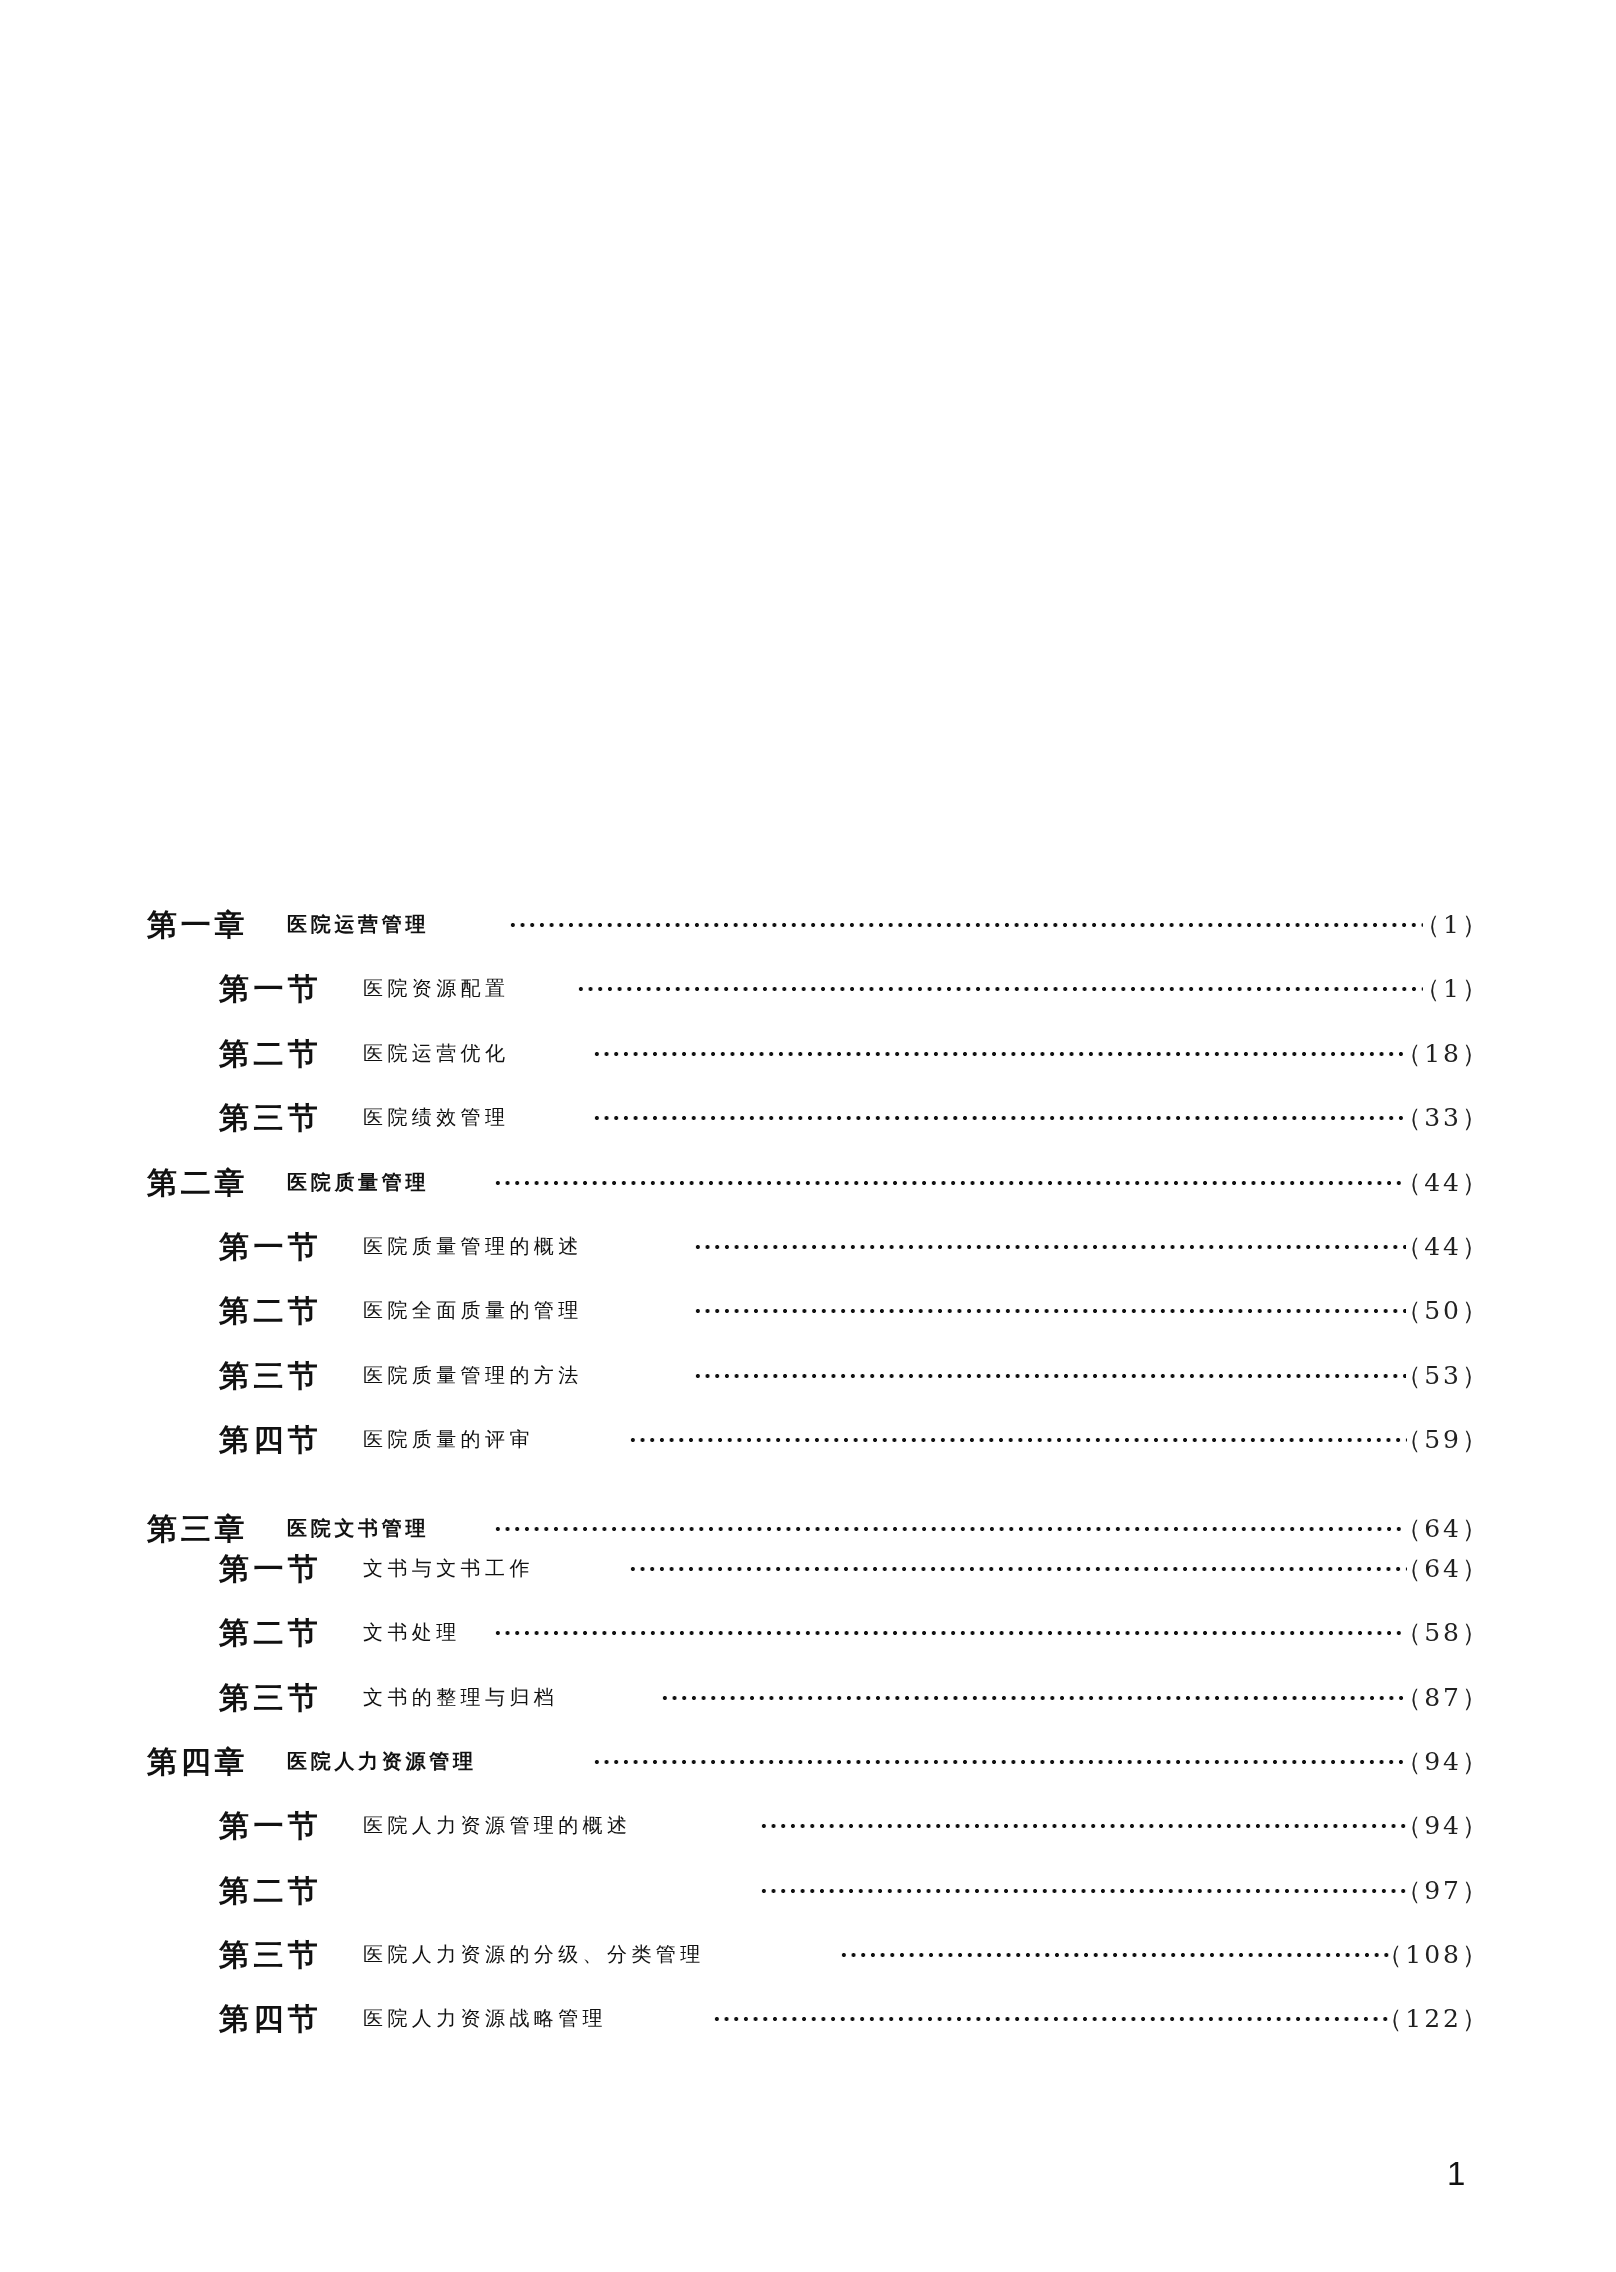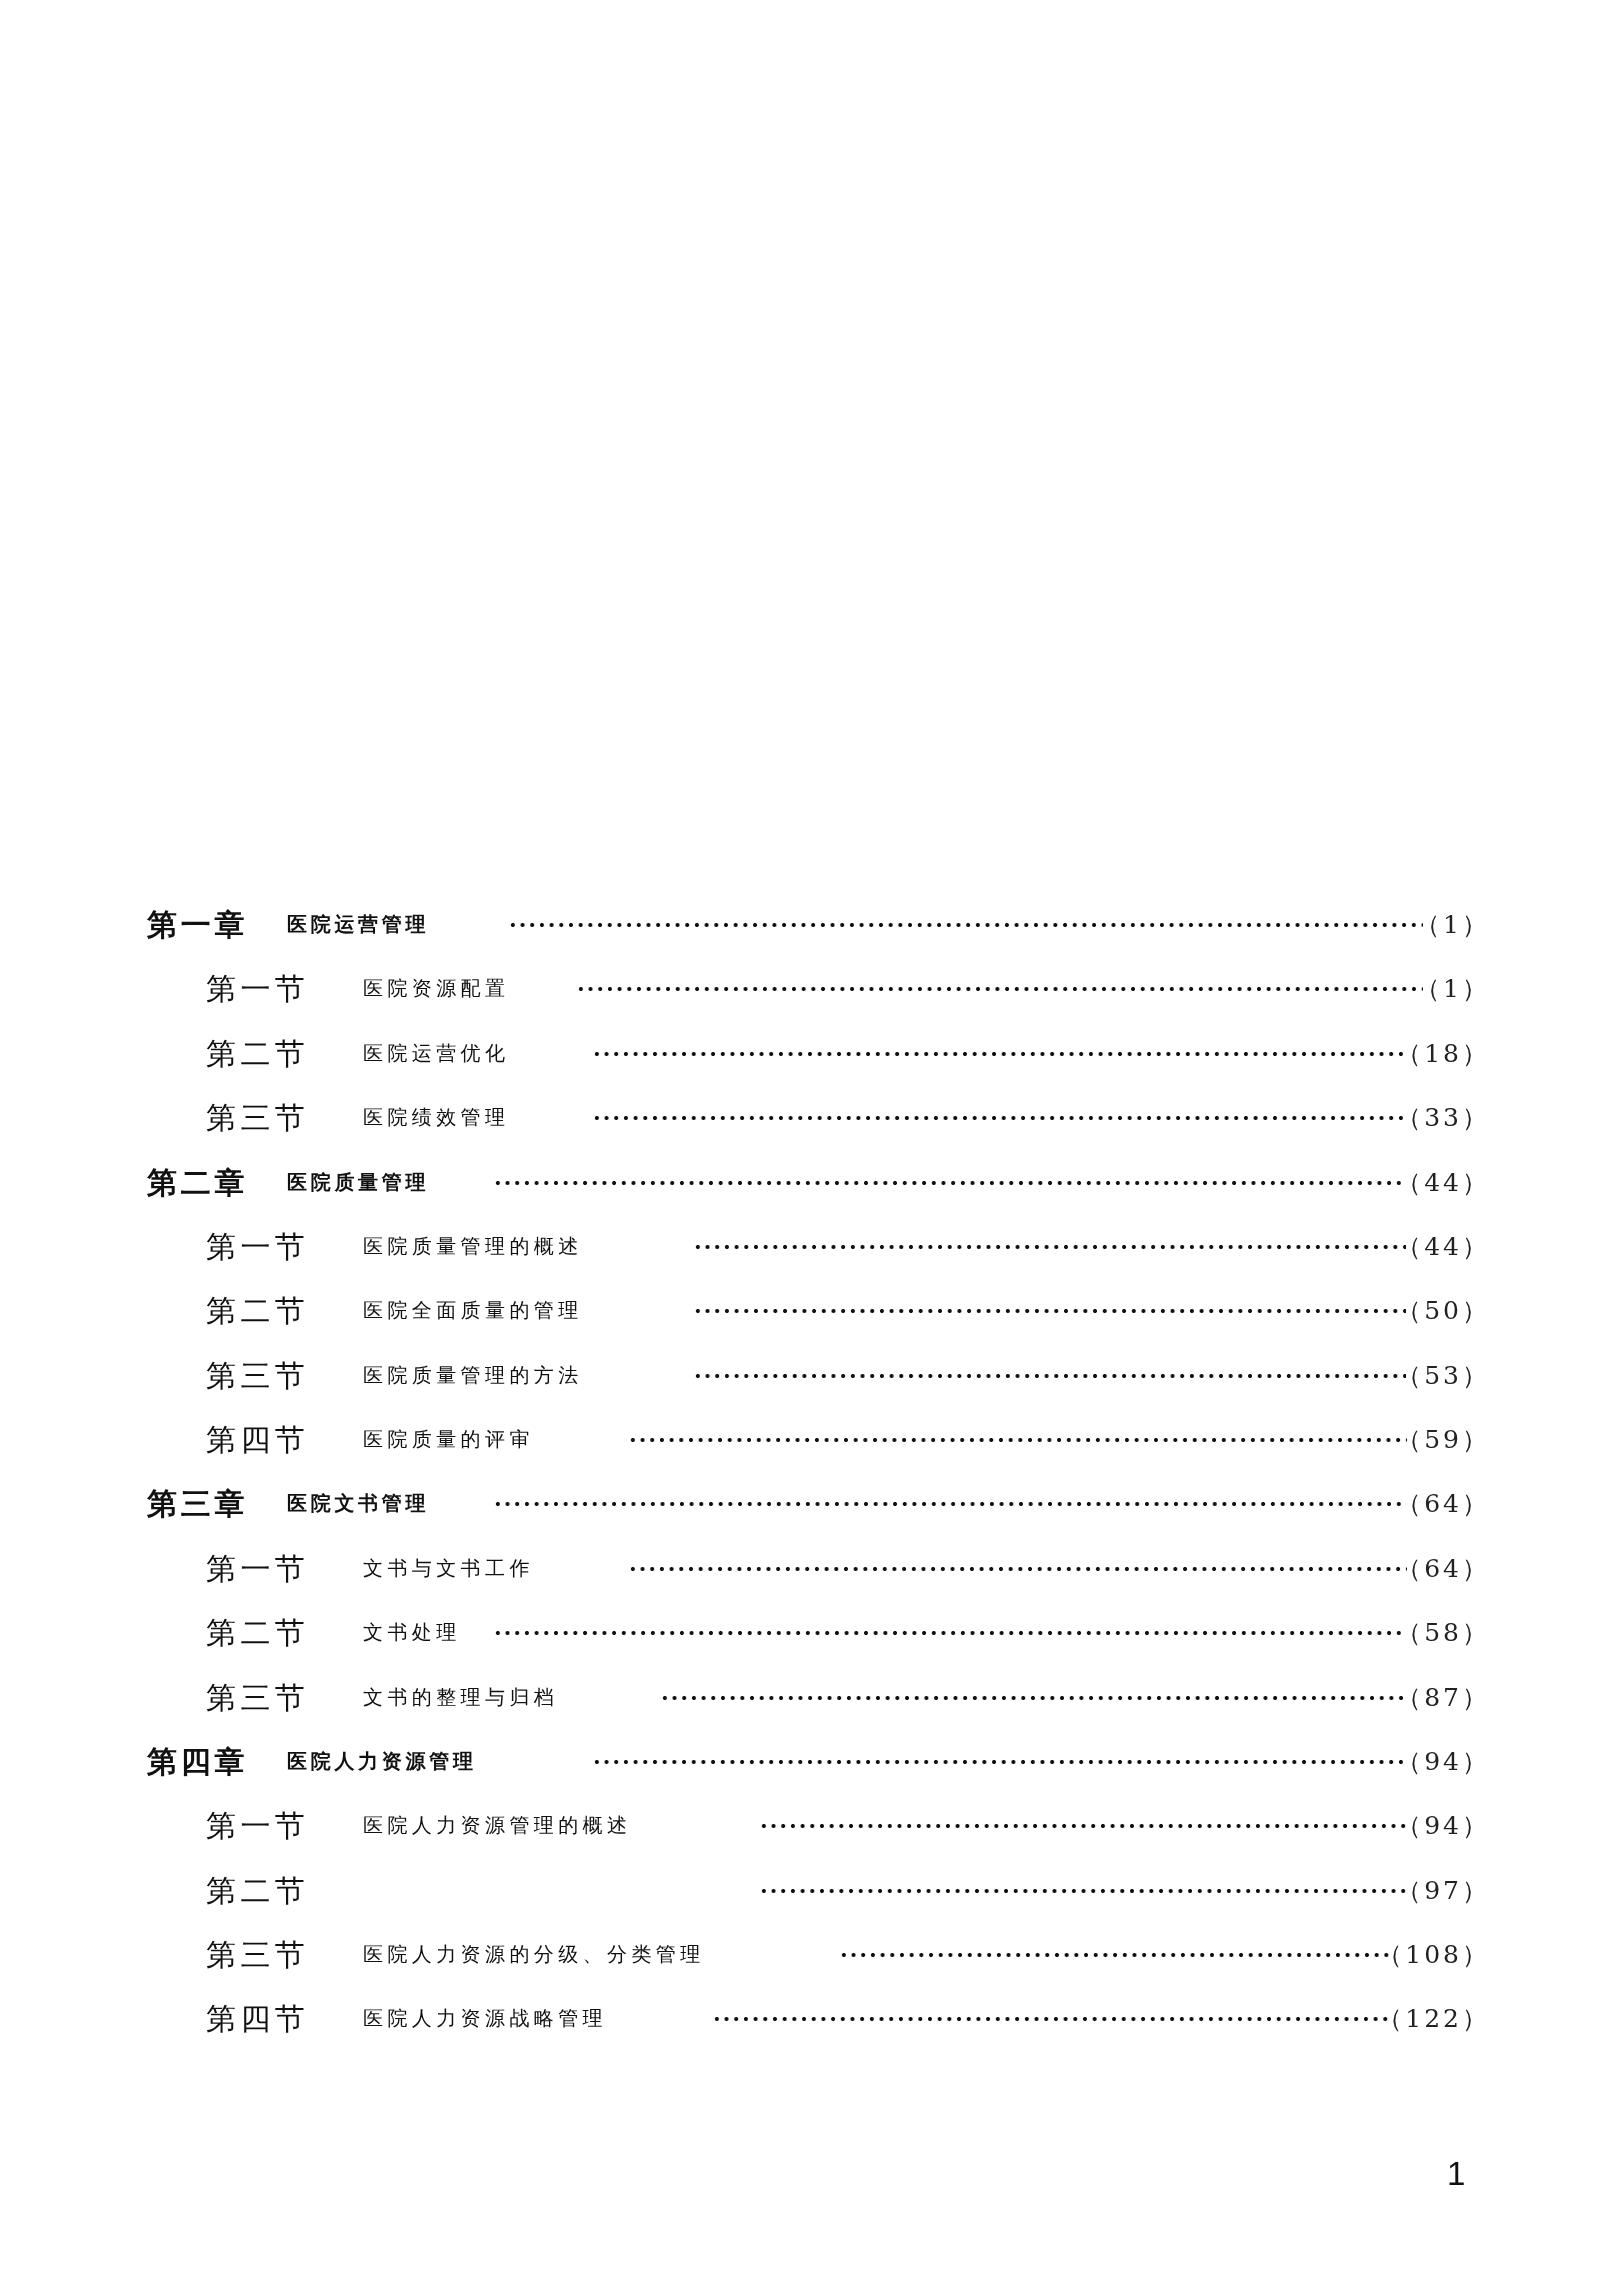--- a/index.html
+++ b/index.html
@@ -44,21 +44,21 @@
       letter-spacing: 4.4px;
     }
     .row.chapter .num,
     .row.chapter .title {
       font-family: "DejaVu Sans", "Liberation Sans", sans-serif;
       font-weight: bold;
       letter-spacing: 3.7px;
     }
     .row.chapter .num { left: 147px; }
     .row.chapter .title { left: 287px; }
-    .row.section .num { left: 206px; }
+    .row.section .num { left: 219px; font-weight: bold; }
     .row.section .title { left: 363px; }
     .leader {
       position: absolute;
       top: 18px;
       height: 6px;
       background-image: radial-gradient(circle, #111111 1.9px, transparent 2.2px);
       background-size: 9.7px 6px;
       background-repeat: repeat-x;
       background-position: left center;
     }
@@ -144,21 +144,21 @@
     <span class="page">（53）</span>
   </div>
 
   <div class="row section" style="top:515px">
     <span class="num">第四节</span>
     <span class="title">医院质量的评审</span>
     <span class="leader" style="left:628px; width:779px"></span>
     <span class="page">（59）</span>
   </div>
 
-  <div class="row chapter" style="top:579px">
+  <div class="row chapter" style="top:604px">
     <span class="num">第三章</span>
     <span class="title">医院文书管理</span>
     <span class="leader" style="left:493px; width:913px"></span>
     <span class="page">（64）</span>
   </div>
 
   <div class="row section" style="top:644px">
     <span class="num">第一节</span>
     <span class="title">文书与文书工作</span>
     <span class="leader" style="left:628px; width:779px"></span>

